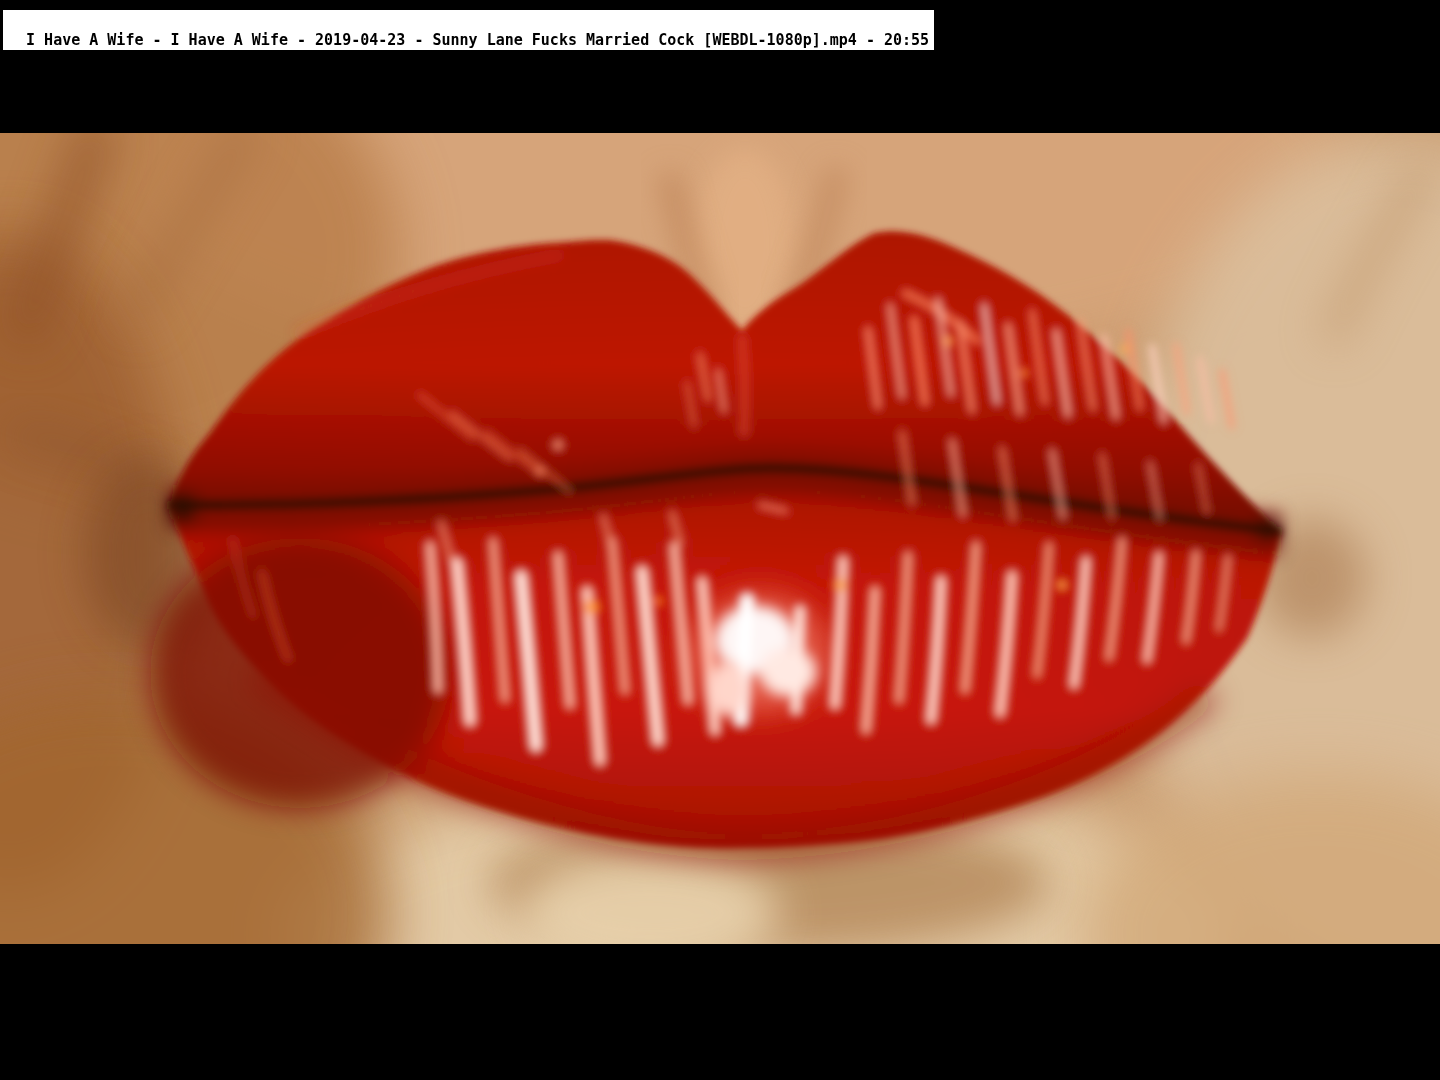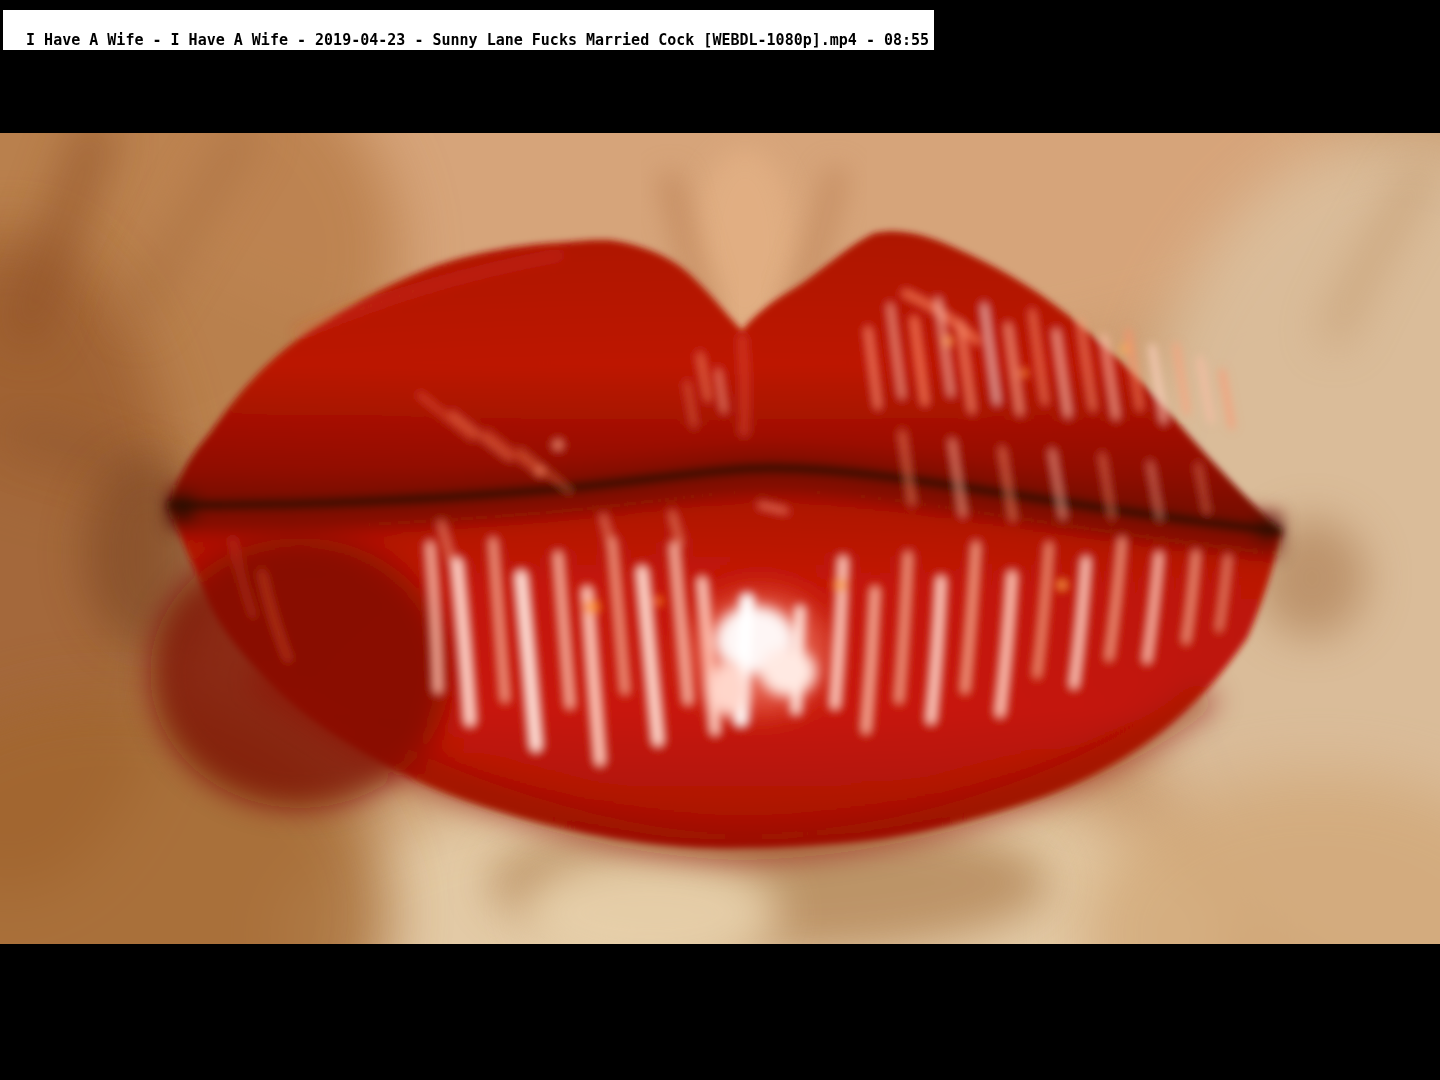--- a/index.html
+++ b/index.html
@@ -21,21 +21,21 @@
     background:#c89a6e;overflow:hidden;
   }
   .video-frame svg{display:block;width:1440px;height:811px;}
 </style>
 </head>
 <body>
 
 <div class="letterbox top"></div>
 
 <div class="osd-title">
-  <span>I Have A Wife - I Have A Wife - 2019-04-23 - Sunny Lane Fucks Married Cock [WEBDL-1080p].mp4 - 08:55</span>
+  <span>I Have A Wife - I Have A Wife - 2019-04-23 - Sunny Lane Fucks Married Cock [WEBDL-1080p].mp4 - 20:55</span>
 </div>
 
 <div class="video-frame">
   <svg viewBox="0 0 1440 811" aria-hidden="true">
     <defs>
       <filter id="b8" x="-60%" y="-60%" width="220%" height="220%">
           <feGaussianBlur stdDeviation="8"></feGaussianBlur>
         </filter>
       <filter id="b14" x="-60%" y="-60%" width="220%" height="220%">
           <feGaussianBlur stdDeviation="14"></feGaussianBlur>

